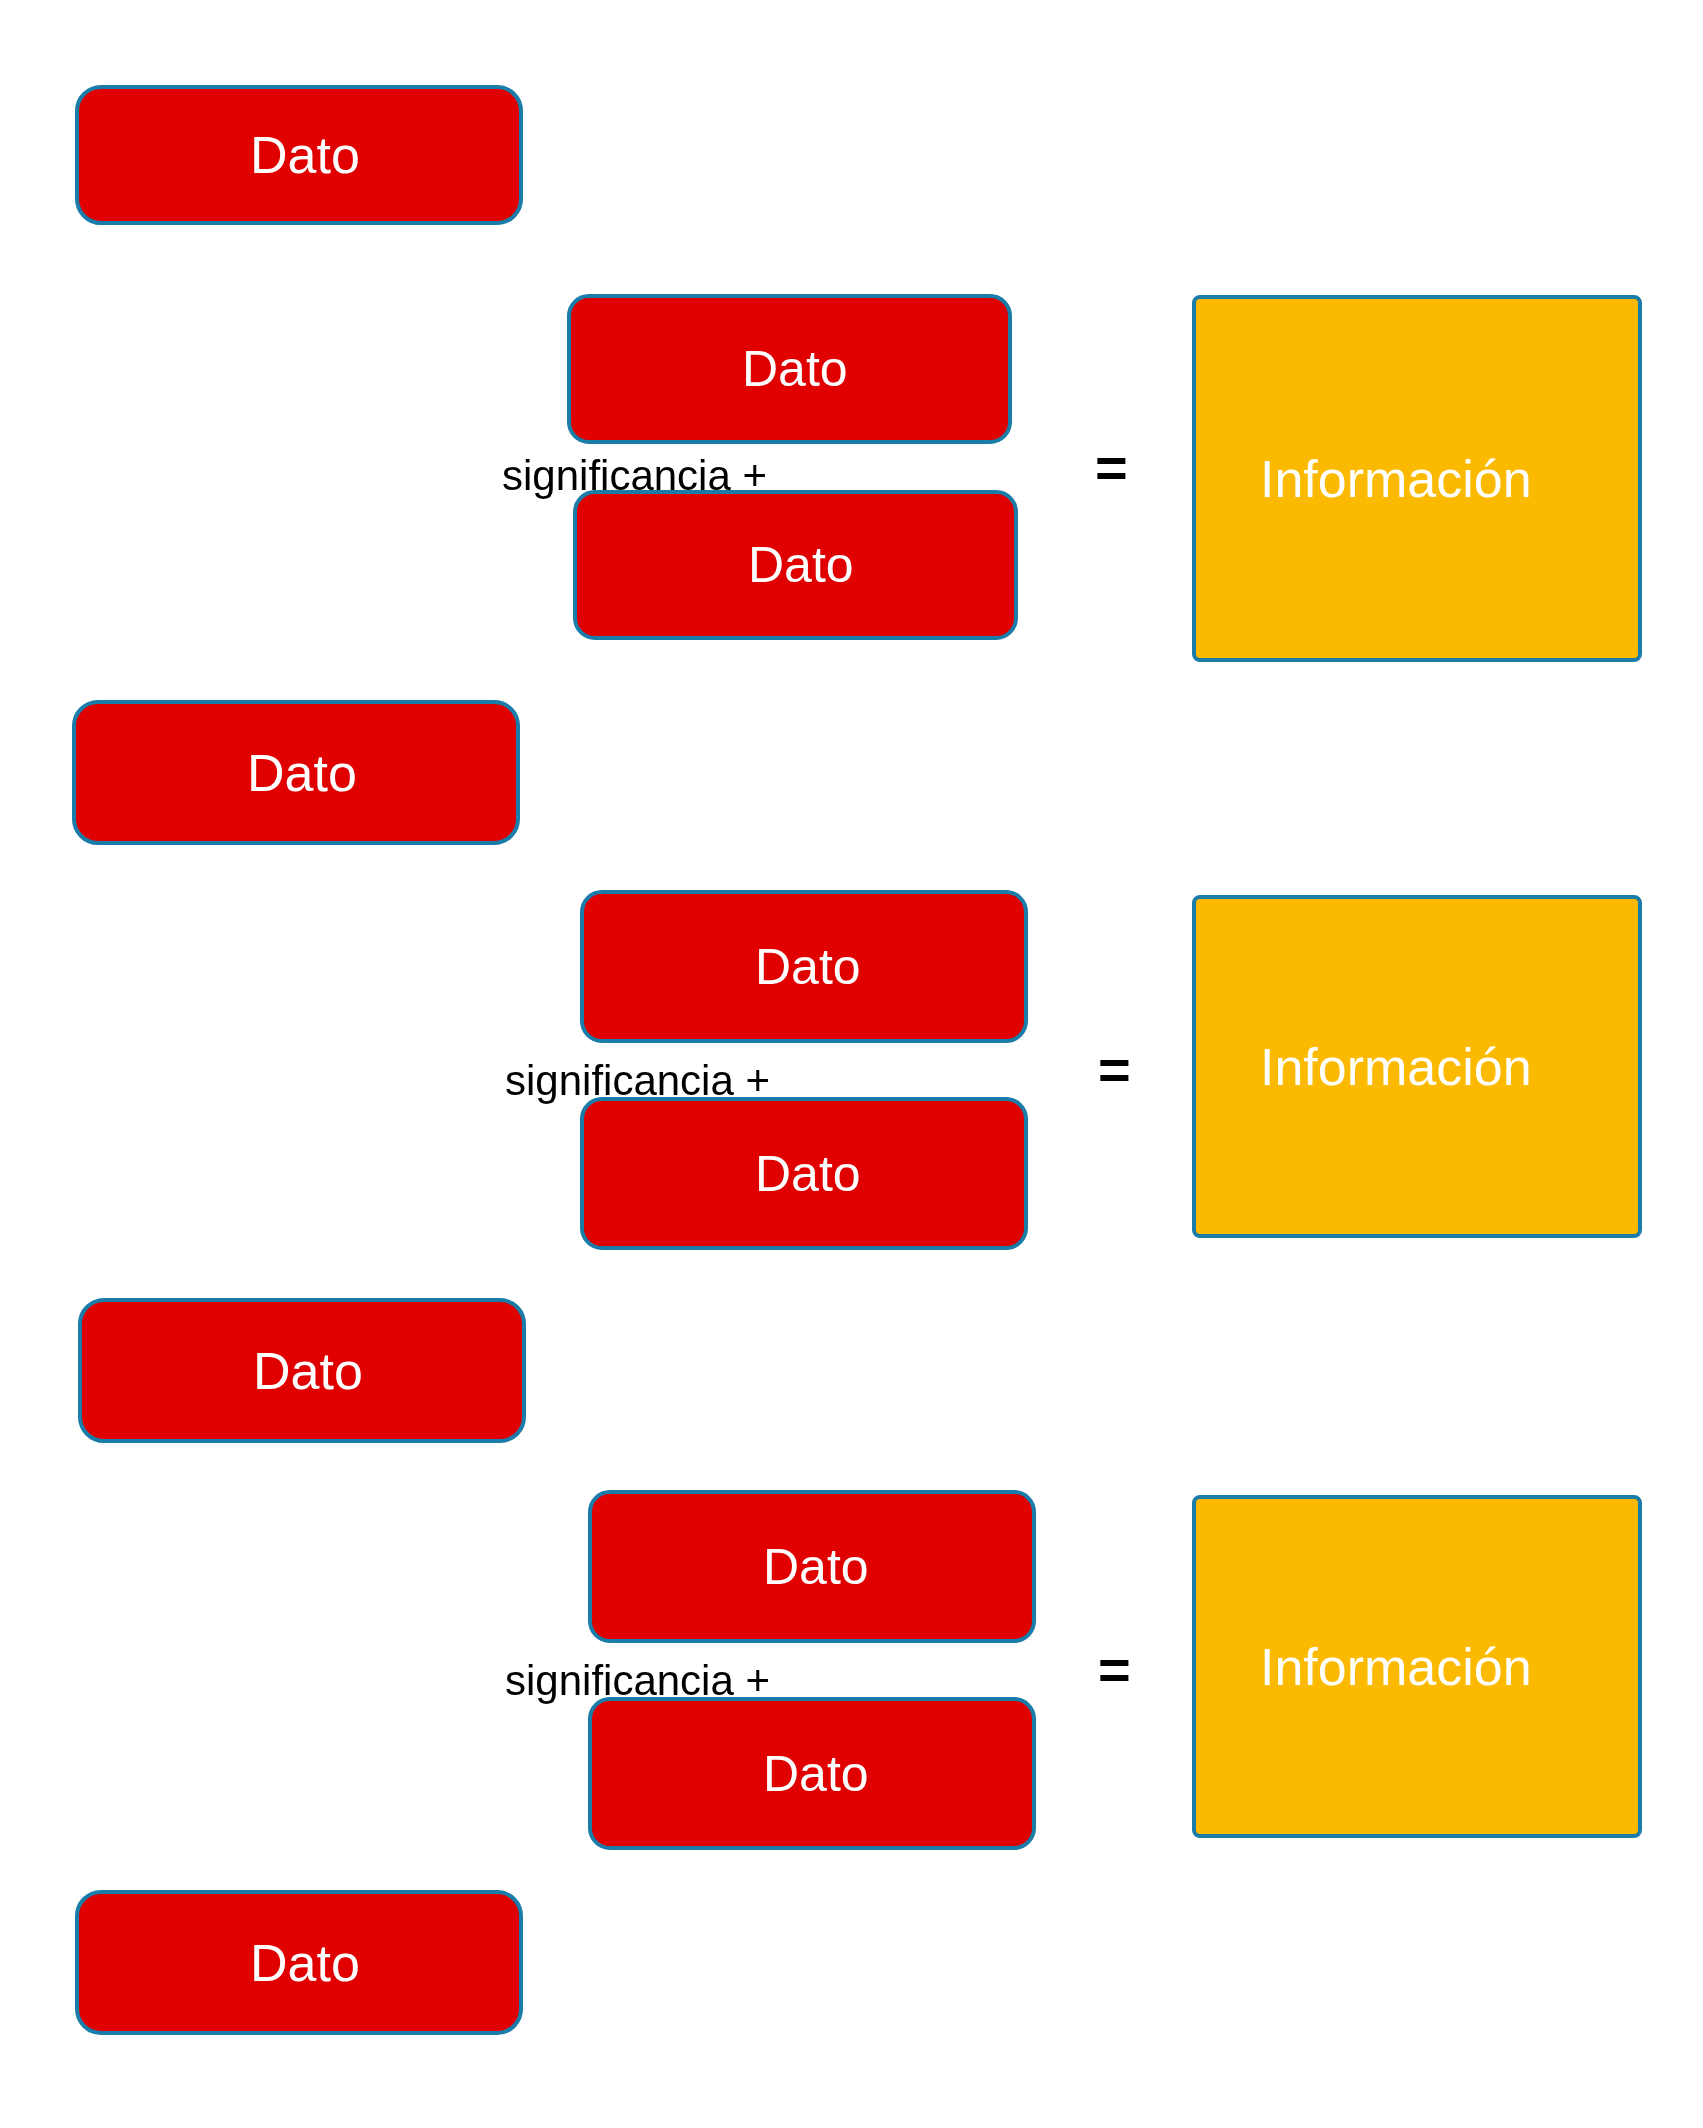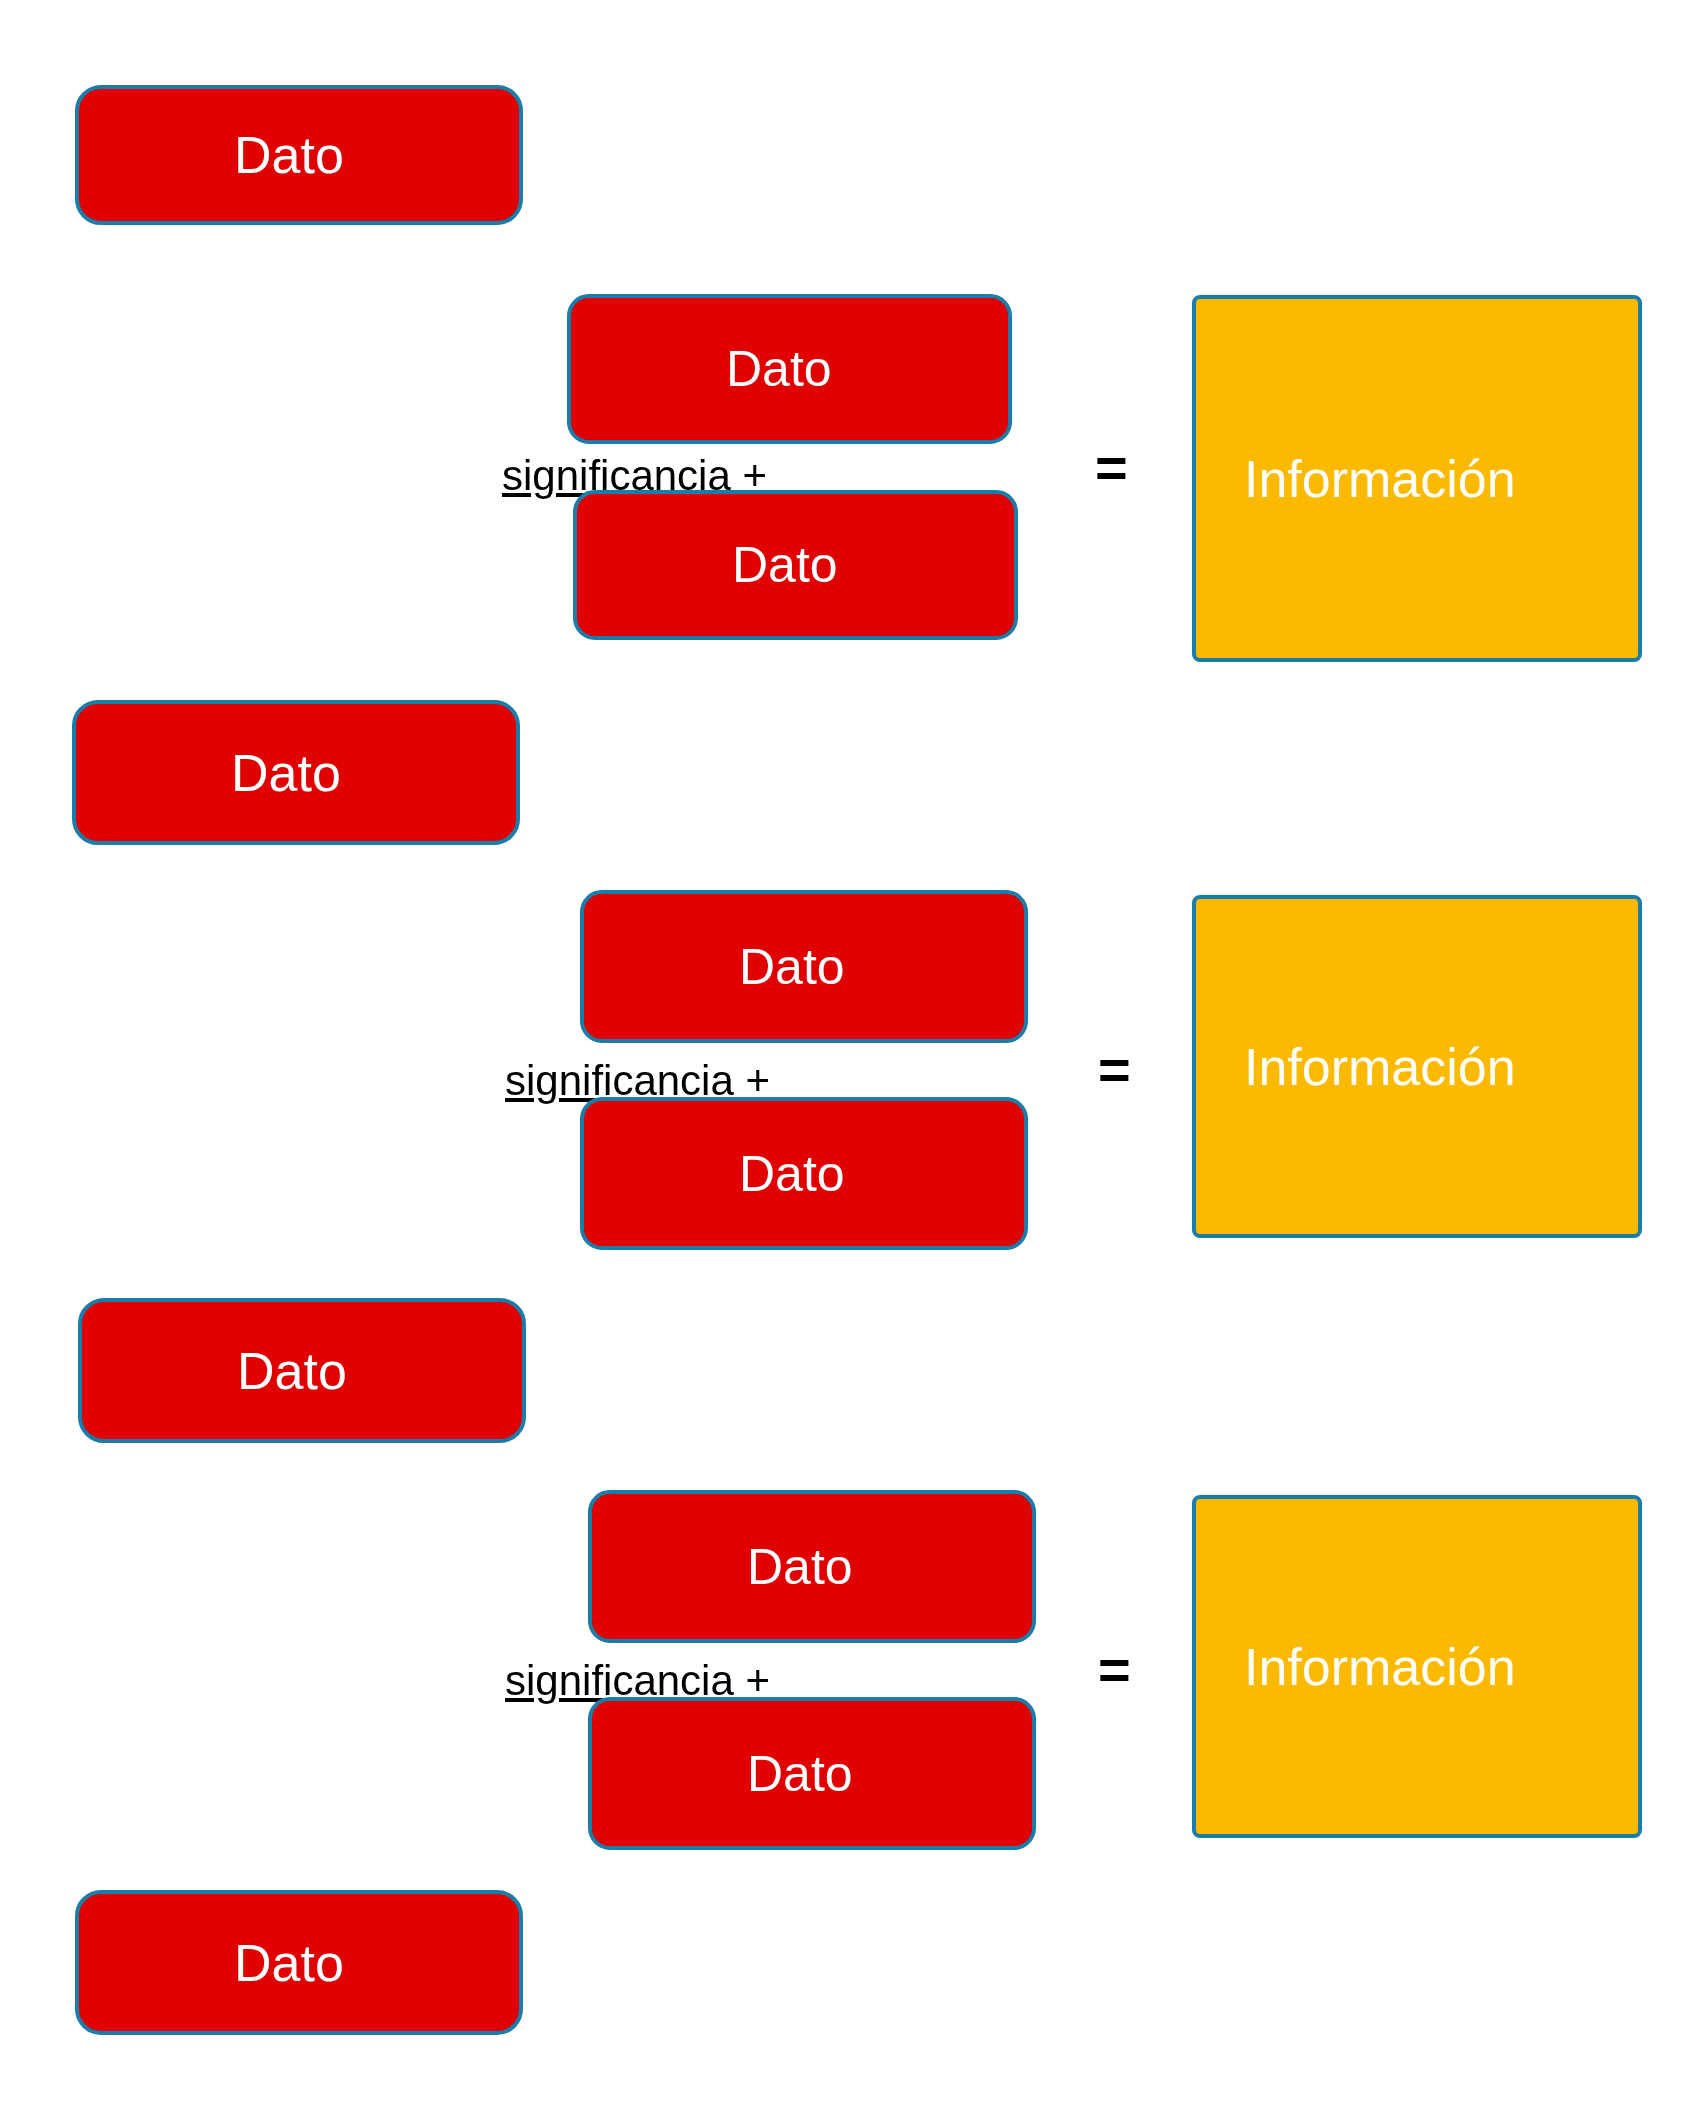--- a/index.html
+++ b/index.html
@@ -18,20 +18,21 @@
     overflow: hidden;
   }
   .box {
     position: absolute;
     box-sizing: border-box;
     display: flex;
     align-items: center;
     border-style: solid;
     border-width: 4px;
     border-color: #1a7ca8;
+    padding-left: 16px;
   }
   .box-red {
     background: #e00000;
   }
   .box-yellow {
     background: #fbba00;
   }
   .box-label {
     color: #ffffff;
     white-space: nowrap;
@@ -63,21 +64,20 @@
   .op {
     position: absolute;
     color: #000000;
     white-space: nowrap;
     line-height: 1;
     font-weight: 400;
   }
   .op-significancia {
     font-size: 42px;
     letter-spacing: 0px;
-    text-decoration: underline;
   }
   .op-equals {
     font-size: 56px;
     font-weight: 700;
   }
 </style>
 </head>
 <body>
 
 <div id="canvas">

